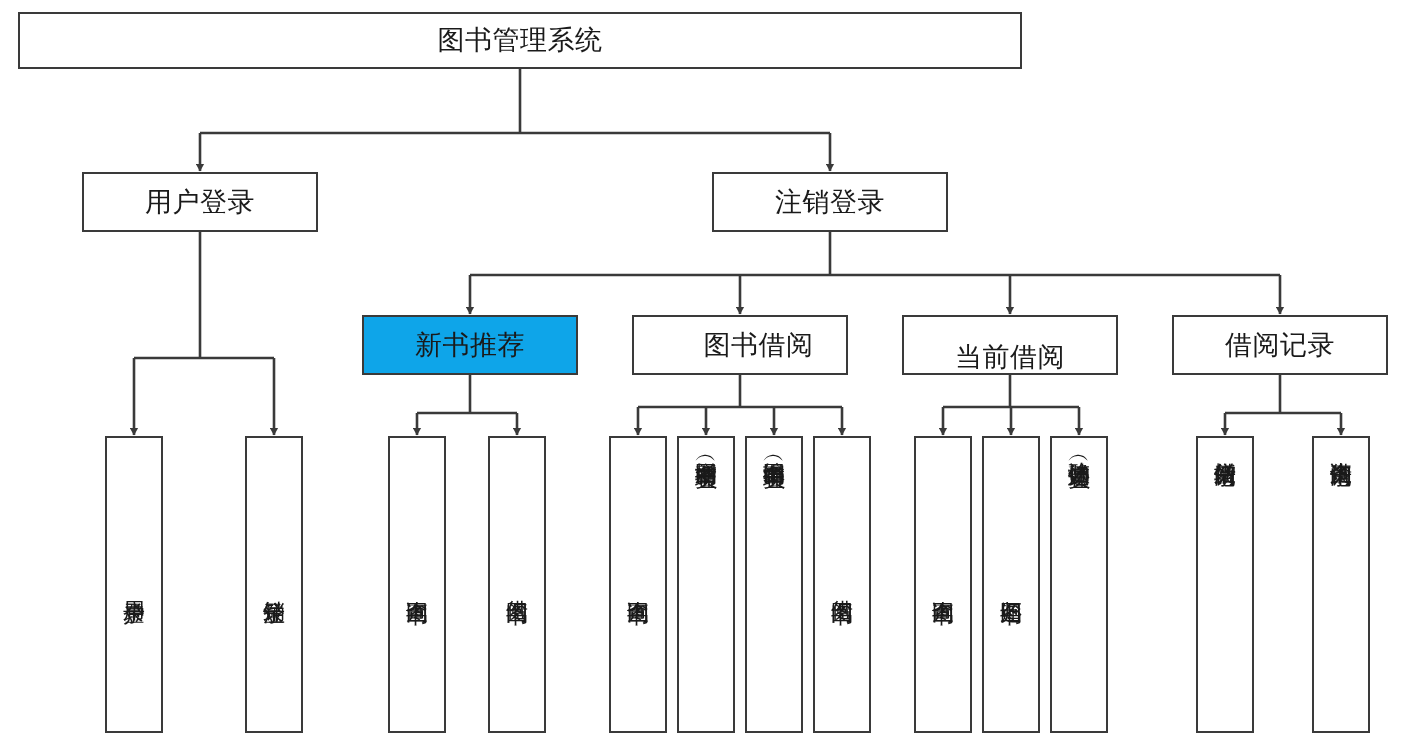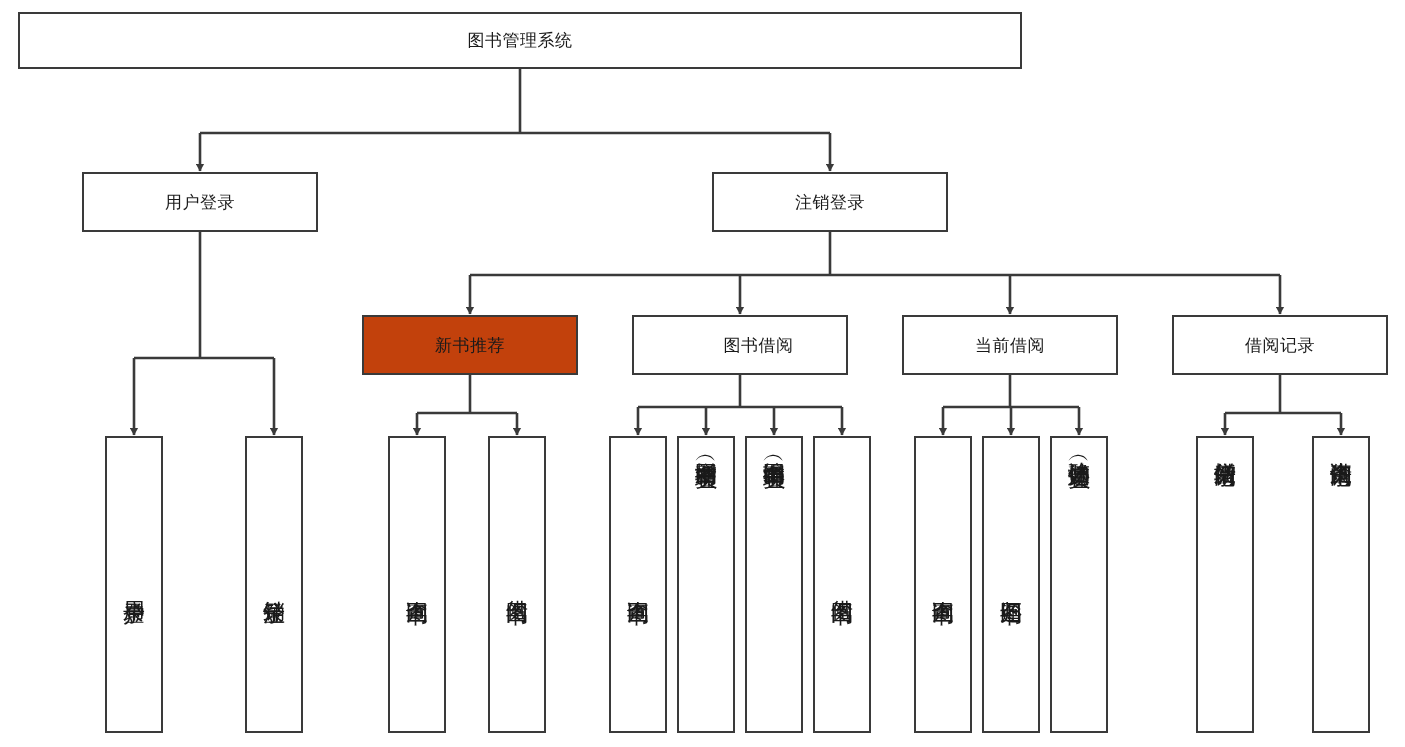--- a/index.html
+++ b/index.html
@@ -33,21 +33,21 @@
     box-sizing: border-box;
     background: #ffffff;
     border: 2.5px solid #3a3a3a;
     display: flex;
     align-items: center;
     justify-content: center;
     color: #1a1a1a;
   }
   .node.horizontal .node-label {
     writing-mode: horizontal-tb;
-    font-size: 17px;
+    font-size: 27px;
     letter-spacing: 0.5px;
     line-height: 1.2;
     white-space: nowrap;
   }
   .node.vertical {
     align-items: flex-start;
     justify-content: center;
     padding-top: 6px;
   }
   .node.vertical .node-label {
@@ -125,27 +125,27 @@
   <div id="nodes-layer">
       <div class="node horizontal" style="left: 18px; top: 12px; width: 1004px; height: 57px; border-color: rgb(58, 58, 58); background: rgb(255, 255, 255); color: rgb(26, 26, 26);">
         <span class="node-label">图书管理系统</span>
       </div>
       <div class="node horizontal" style="left: 82px; top: 172px; width: 236px; height: 60px; border-color: rgb(58, 58, 58); background: rgb(255, 255, 255); color: rgb(26, 26, 26);">
         <span class="node-label">用户登录</span>
       </div>
       <div class="node horizontal" style="left: 712px; top: 172px; width: 236px; height: 60px; border-color: rgb(58, 58, 58); background: rgb(255, 255, 255); color: rgb(26, 26, 26);">
         <span class="node-label">注销登录</span>
       </div>
-      <div class="node horizontal" style="left: 362px; top: 315px; width: 216px; height: 60px; border-color: rgb(58, 58, 58); background: #c2410c; color: rgb(26, 26, 26);">
+      <div class="node horizontal" style="left: 362px; top: 315px; width: 216px; height: 60px; border-color: rgb(58, 58, 58); background: #0ea5e9; color: rgb(26, 26, 26);">
         <span class="node-label">新书推荐</span>
       </div>
       <div class="node horizontal" style="left: 632px; top: 315px; width: 216px; height: 60px; border-color: rgb(58, 58, 58); background: rgb(255, 255, 255); color: rgb(26, 26, 26); padding-left: 37px;">
         <span class="node-label">图书借阅</span>
       </div>
-      <div class="node horizontal" style="left: 902px; top: 315px; width: 216px; height: 60px; border-color: rgb(58, 58, 58); background: rgb(255, 255, 255); color: rgb(26, 26, 26);">
+      <div class="node horizontal" style="left: 902px; top: 315px; width: 216px; height: 60px; border-color: rgb(58, 58, 58); background: rgb(255, 255, 255); color: rgb(26, 26, 26); align-items: flex-end;">
         <span class="node-label">当前借阅</span>
       </div>
       <div class="node horizontal" style="left: 1172px; top: 315px; width: 216px; height: 60px; border-color: rgb(58, 58, 58); background: rgb(255, 255, 255); color: rgb(26, 26, 26); text-align: center;">
         <span class="node-label">借阅记录</span>
       </div>
       <div class="node vertical centered" style="left: 105px; top: 436px; width: 58px; height: 297px; border-color: rgb(58, 58, 58); background: rgb(255, 255, 255); color: rgb(26, 26, 26);">
         <span class="node-label">用户登录</span>
       </div>
       <div class="node vertical centered" style="left: 245px; top: 436px; width: 58px; height: 297px; border-color: rgb(58, 58, 58); background: rgb(255, 255, 255); color: rgb(26, 26, 26);">
         <span class="node-label">注销登录</span>

